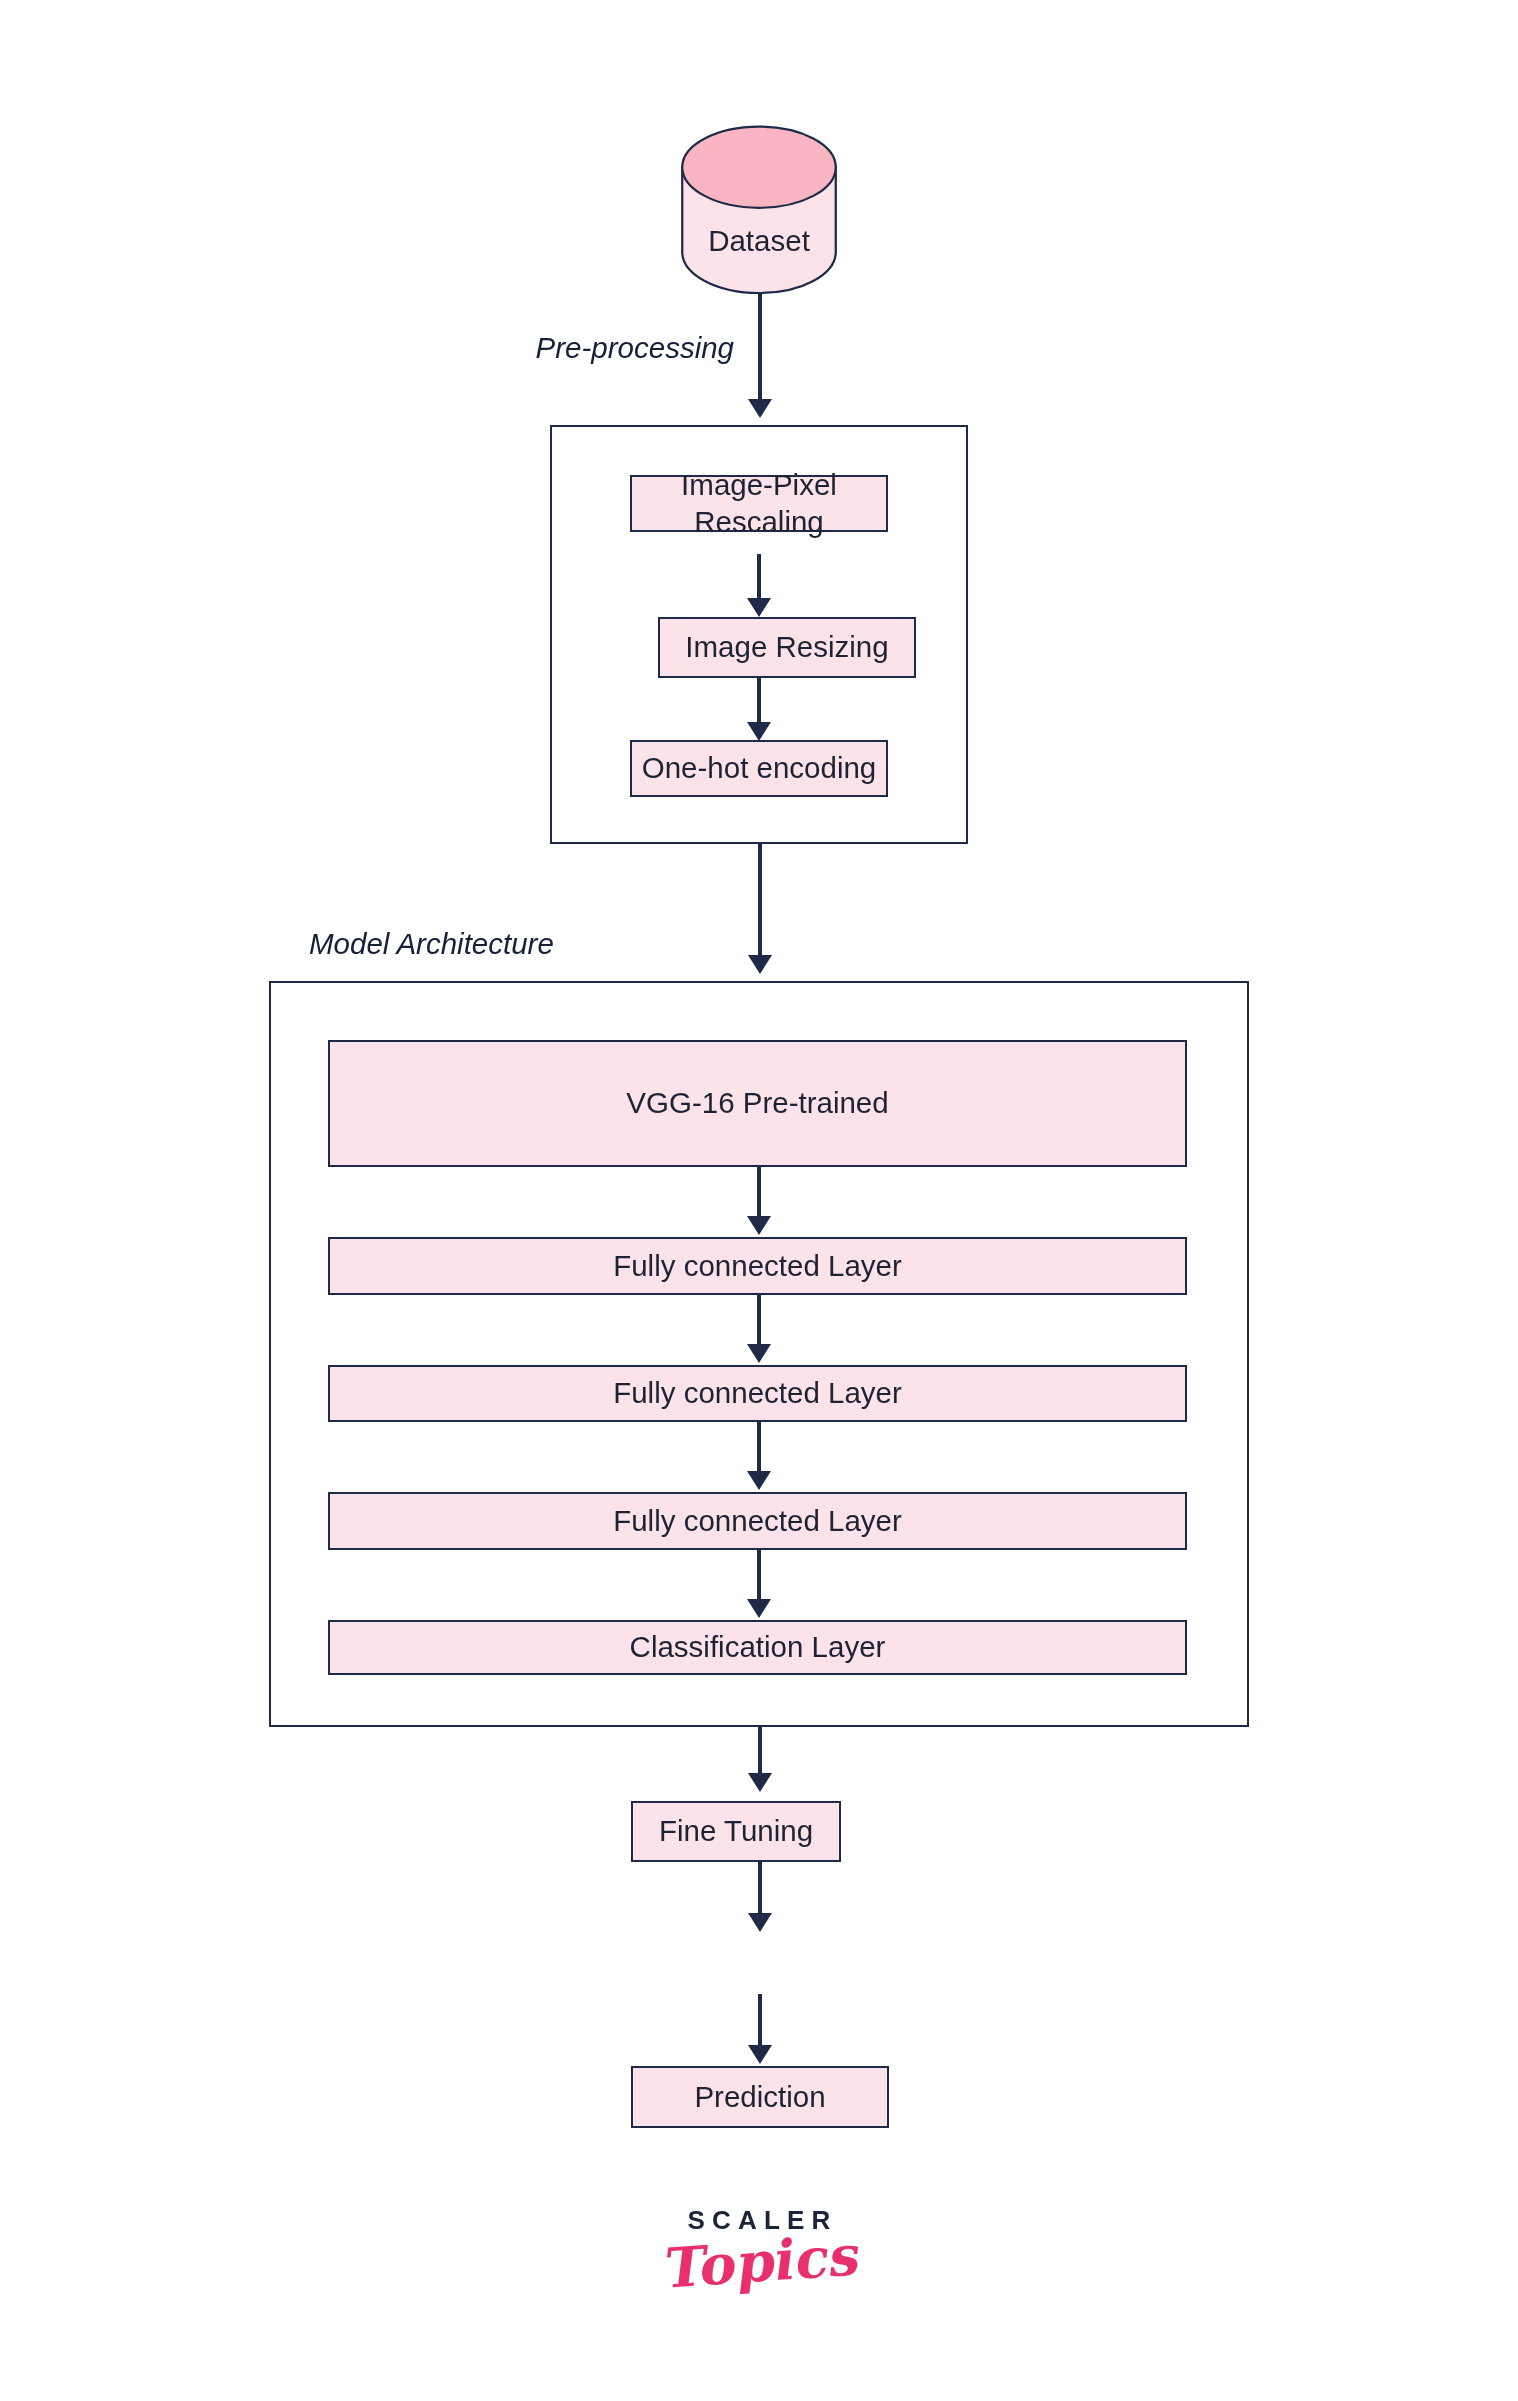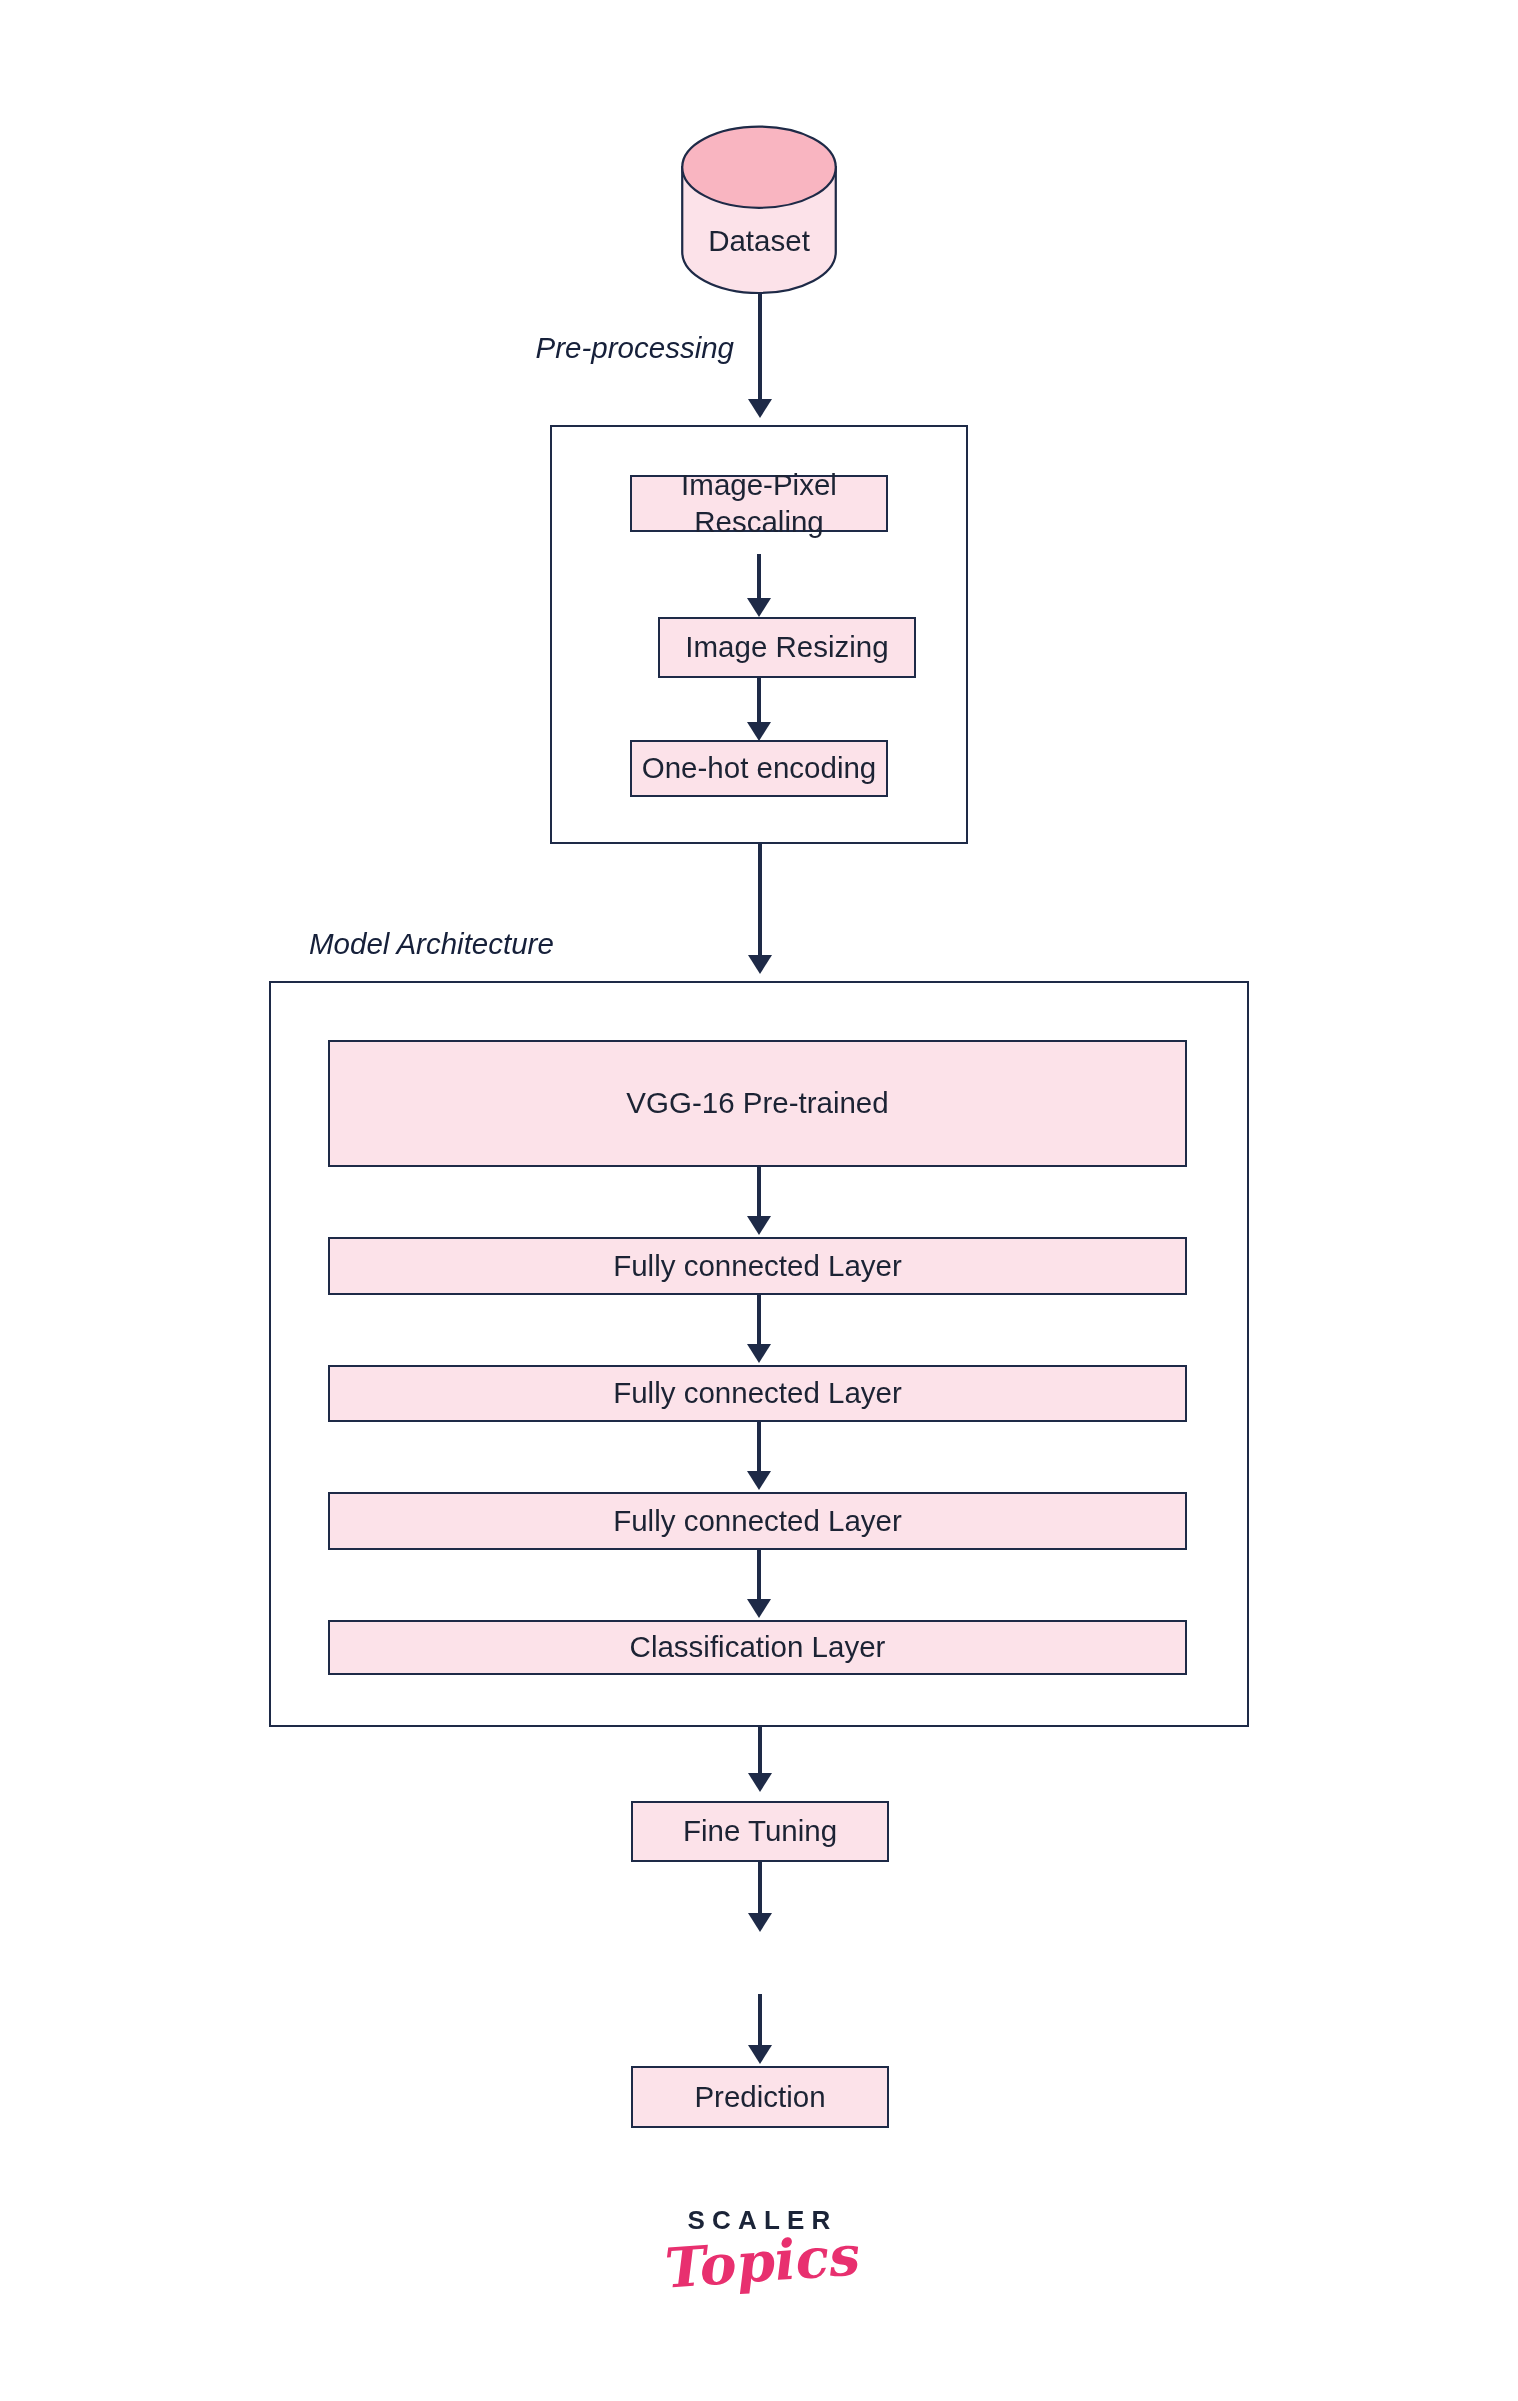--- a/index.html
+++ b/index.html
@@ -175,21 +175,21 @@
     </div>
 
     <div class="flow-box" style="left:57px; top:637px; width:859px; height:55px;">Classification Layer</div>
   </div>
 
   <div class="arrow" style="left:760px; top:1727px; height:65px;">
     <div class="line"></div>
     <div class="head"></div>
   </div>
 
-  <div class="flow-box" style="left:631px; top:1801px; width:258px; height:61px;">Fine Tuning</div>
+  <div class="flow-box" style="left:631px; top:1801px; width:210px; height:61px;">Fine Tuning</div>
 
   <div class="arrow" style="left:760px; top:1862px; height:70px;">
     <div class="line"></div>
     <div class="head"></div>
   </div>
 
 
   <div class="arrow" style="left:760px; top:1994px; height:70px;">
     <div class="line"></div>
     <div class="head"></div>

